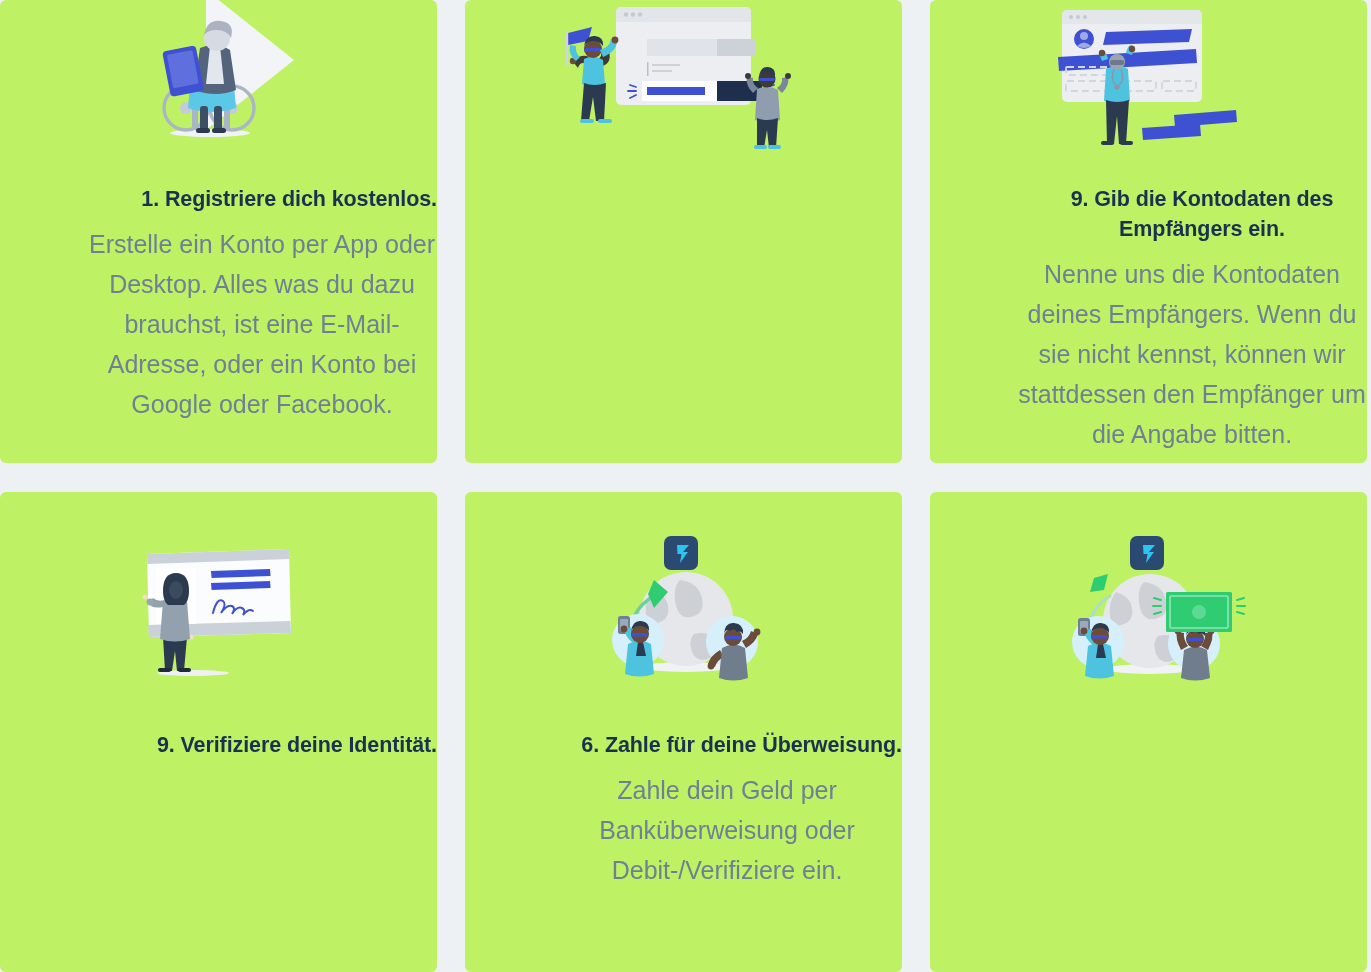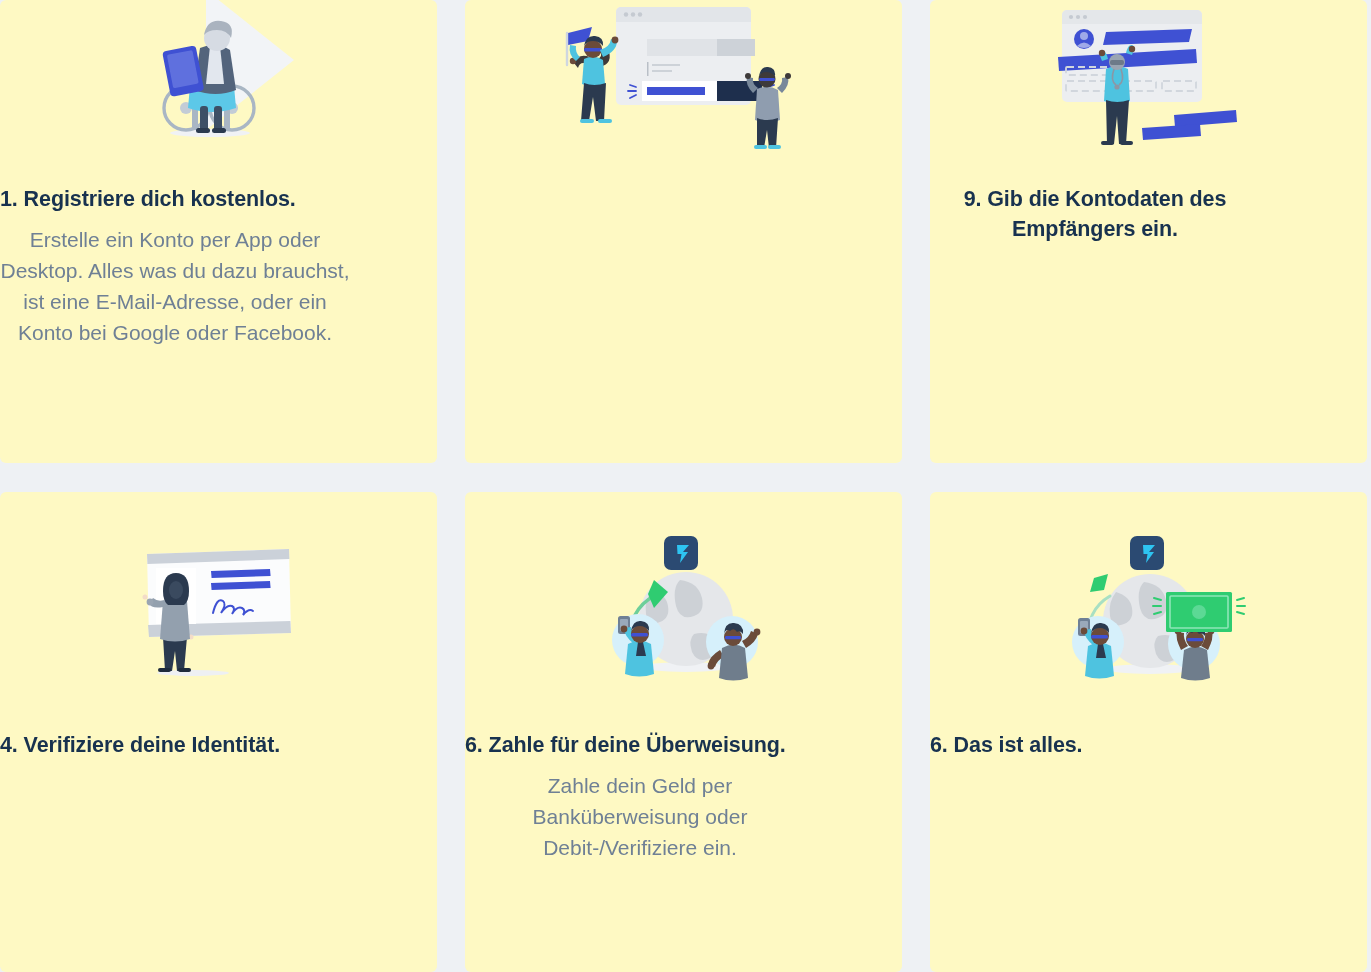--- a/index.html
+++ b/index.html
@@ -17,27 +17,27 @@
     height: 972px;
     display: grid;
     grid-template-columns: 437px 437px 437px;
     grid-template-rows: 463px 480px;
     column-gap: 28px;
     row-gap: 29px;
     background: #eef1f4;
   }
 
   .card {
-    background: #fef9c3;
+    background: #bef264;
     border-radius: 6px;
     overflow: hidden;
     position: relative;
     display: flex;
     flex-direction: column;
-    align-items: flex-start;
+    align-items: flex-end;
   }
 
   .illus-wrap {
     width: 100%;
     display: flex;
     align-items: flex-end;
     justify-content: center;
   }
 
   .card-r1 .illus-wrap { height: 150px; }
@@ -51,22 +51,22 @@
     text-align: center;
     letter-spacing: -0.1px;
     max-width: 330px;
     margin: 0;
   }
   .card-r1 .card-title { padding-top: 34px; }
   .card-r2 .card-title { padding-top: 8px; }
 
   .card-body {
     color: #6f8095;
-    font-size: 21px;
-    line-height: 31px;
+    font-size: 25px;
+    line-height: 40px;
     text-align: center;
     max-width: 350px;
     margin: 0;
     padding-top: 10px;
   }
 
   svg { display: block; overflow: visible; }
 </style>
 </head>
 <body>
@@ -238,20 +238,21 @@
           <path d="M62 95 q11 4 23 0 l-3 44 l-7 0 l-2 -28 l-3 28 l-7 0 Z" fill="#2b3a4f"></path>
           <rect x="57" y="136" width="13" height="4" rx="2" fill="#2b3a4f"></rect>
           <rect x="76" y="136" width="13" height="4" rx="2" fill="#2b3a4f"></rect>
         </g>
 
         <path d="M130 110 L192 105 L193 117 L131 122 Z" fill="#3f51d3"></path>
         <path d="M98 123 L156 119 L157 131 L99 135 Z" fill="#3f51d3"></path>
       </svg>
     </div>
     <h3 class="card-title">9. Gib die Kontodaten des Empfängers ein.</h3>
+    <p class="card-body">Nenne uns die Kontodaten deines Empfängers. Wenn du sie nicht kennst, können wir stattdessen den Empfänger um die Angabe bitten.</p>
   </div>
 
   <div class="card card-r2">
     <div class="illus-wrap">
       <svg width="175" height="140" viewBox="0 0 175 140">
 
         <ellipse cx="62" cy="136" rx="36" ry="3" fill="#eef0f3"></ellipse>
 
         <path d="M16 17 L158 12 L160 96 L18 100 Z" fill="#fbfcfd"></path>
         <path d="M16 17 L158 12 L158.4 22 L16.4 27 Z" fill="#cbd1d9"></path>
@@ -276,21 +277,21 @@
           <path d="M32 64 q12 -7 24 0 l3 38 q-15 5 -30 0 Z" fill="#93a0ae"></path>
 
           <path d="M32 54 q0 -18 13 -18 q13 0 13 18 q0 10 -5 14 l-16 0 q-5 -4 -5 -14 Z" fill="#2b3a4f"></path>
           <ellipse cx="45" cy="53" rx="7" ry="9" fill="#3a4a5f"></ellipse>
 
           <path d="M32 70 q-12 2 -14 -4 l4 -5 q5 4 11 2 Z" fill="#93a0ae"></path>
           <circle cx="19" cy="65" r="3.4" fill="#9aa5b2"></circle>
         </g>
       </svg>
     </div>
-    <h3 class="card-title">4. Verifiziere deine Identität.</h3>
+    <h3 class="card-title">9. Verifiziere deine Identität.</h3>
   </div>
 
   <div class="card card-r2">
     <div class="illus-wrap">
       <svg width="180" height="150" viewBox="0 0 180 150">
 
         <g>
           <rect x="70" y="4" width="34" height="34" rx="7" fill="#2b4a72"></rect>
           <path d="M83 13 L95 13 L89 20 L94 20 L86 31 L87.5 22 L83.5 22 Z" fill="#2ec4f1"></path>
         </g>
@@ -403,16 +404,15 @@
         <g stroke="#2fcc71" stroke-width="2" stroke-linecap="round">
           <line x1="100" y1="66" x2="107" y2="68"></line>
           <line x1="99" y1="74" x2="107" y2="74"></line>
           <line x1="100" y1="82" x2="107" y2="80"></line>
           <line x1="190" y1="66" x2="183" y2="68"></line>
           <line x1="191" y1="74" x2="183" y2="74"></line>
           <line x1="190" y1="82" x2="183" y2="80"></line>
         </g>
       </svg>
     </div>
-    <h3 class="card-title">6. Das ist alles.</h3>
   </div>
 
 </div>
 
 </body></html>

